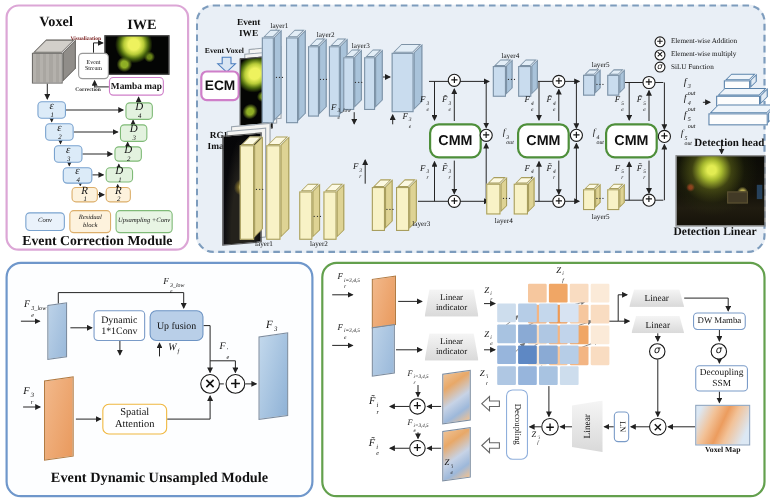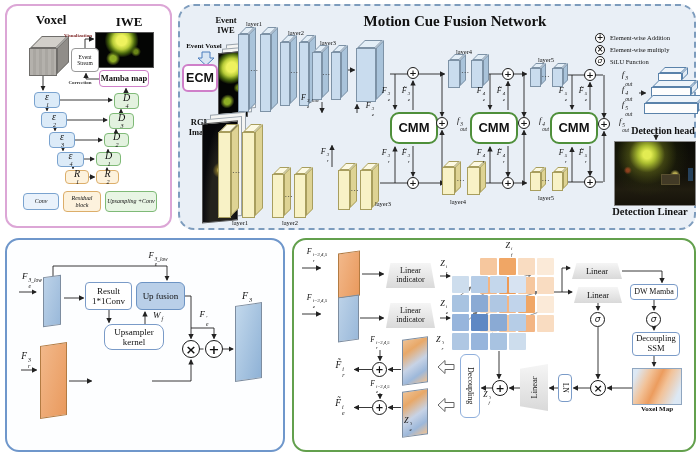--- a/index.html
+++ b/index.html
@@ -114,20 +114,21 @@
         </span></div>
     <div class="box" style="left:16px;top:187px;width:36px;height:17px;background:#eaf2fb;border-color:#7aa3cf;font-size:6px;font-style:italic">
       <span>Conv</span>
     </div>
     <div class="box" style="left:56px;top:185px;width:38px;height:21px;background:#fdf2dd;border-color:#dcae6a;font-size:6px;font-style:italic;padding:1px">
       <span>Residual block</span>
     </div>
     <div class="box" style="left:98px;top:185px;width:52px;height:21px;background:#e8f5e4;border-color:#7fba77;font-size:6px;font-style:italic;padding:1px">
       <span>Upsampling +Conv</span>
     </div>
+    <div class="lb bold" style="left:0;width:163px;top:206px;font-size:12.5px">Event Correction Module</div>
   </div>
 
   <div class="panel" style="left:178px;top:4px;width:518px;height:226px;border:2px dashed #7d9cbd;border-radius:16px;background:#e9eff6">
     <svg class="ov" viewBox="0 0 514 222">
       <defs>
           <marker id="m2" markerWidth="6" markerHeight="6" refX="5" refY="3" orient="auto">
             <path d="M0,0L6,3L0,6Z" fill="#222"></path>
           </marker>
         </defs>
       <polygon points="22,46 30,46 30,52 34,52 26,59.5 18,52 22,52" fill="#d9e6f3" stroke="#4a7dbd" stroke-width="1"></polygon>
@@ -160,21 +161,20 @@
           <path d="M344 177 V124.5" marker-end="url(#m2)"></path>
           <path d="M424 176 V125.5" marker-end="url(#m2)"></path>
         <path d="M142 96 V106.5" marker-end="url(#m2)"></path>
         <path d="M177 107 V98.5" marker-end="url(#m2)"></path>
         <path d="M152 161 V139.5" marker-end="url(#m2)"></path>
         <path d="M459 87 H465.5" marker-end="url(#m2)"></path>
         <path d="M476 121 V133.5" marker-end="url(#m2)"></path>
       </g>
     </svg>
 
-    <div class="lb bold" style="left:150px;top:7px;width:250px;font-size:15px">Motion Cue Fusion Network</div>
 
     <div class="lb bold" style="left:0;top:37px;width:48px;font-size:7px">Event Voxel</div>
     <div class="box bold sans" style="left:2px;top:58px;width:36px;height:28px;border:2px solid #cf7fc9;border-radius:6px;font-size:12.5px">
       <span>ECM</span>
     </div>
 
     <div class="lb bold" style="left:24px;top:10px;width:44px;font-size:8.5px">
       <span>Event</span><br>
       <span>IWE</span>
     </div>
@@ -400,49 +400,50 @@
     <div class="math" style="left:4px;top:32px;width:42px;font-size:9px">F<span class="ss">
           <span>3_low</span>
           <span>e</span>
         </span></div>
     <div class="plane" style="left:36px;top:36px;width:18px;height:50px;background:linear-gradient(105deg,#bcd2e8,#9ab9da)"></div>
     <div class="math" style="left:130px;top:11px;width:42px;font-size:8.5px">F<span class="ss">
           <span>3_low</span>
           <span>e</span>
         </span></div>
     <div class="box" style="left:78px;top:42px;width:47px;height:28px;font-size:9px">
-      <span>Result</span>
+      <span>Dynamic</span>
       <span>1*1Conv</span>
     </div>
     <div class="box" style="left:129px;top:42px;width:49px;height:28px;background:#b9cfe8;border-color:#6d94c4;border-radius:6px;font-size:9px">
       <span>Up fusion</span>
     </div>
     <div class="math" style="left:142px;top:71px;width:18px;font-size:9px">W<span class="ss">
           <span>f</span>
         </span></div>
-    <div class="box" style="left:97px;top:84px;width:60px;height:26px;border-radius:8px;font-size:9px">
-      <span>Upsampler</span>
-      <span>kernel</span>
-    </div>
     <div class="math" style="left:188px;top:70px;width:18px;font-size:9px">F<span class="ss">
           <span>′</span>
           <span>e</span>
         </span></div>
     <div class="opc" style="left:175px;top:100px;width:18px;height:18px;font-size:13px">×</div>
     <div class="opc" style="left:198px;top:100px;width:18px;height:18px;font-size:13px">+</div>
     <div class="math" style="left:8px;top:112px;width:22px;font-size:9.5px">F<span class="ss">
           <span>3</span>
           <span>r</span>
         </span></div>
     <div class="plane" style="left:33px;top:104px;width:27px;height:73px;background:linear-gradient(105deg,#f2b88a,#e99a5e);border-color:#b37b42"></div>
+    <div class="box" style="left:86px;top:127px;width:59px;height:28px;border:1.6px solid #f0b840;border-radius:6px;font-size:9.5px">
+      <span>Spatial</span>
+      <span>Attention</span>
+    </div>
     <div class="math" style="left:228px;top:51px;width:24px;font-size:10px">F<span class="ss">
           <span>3</span>
           <span>e</span>
         </span></div>
     <div class="plane" style="left:228px;top:64px;width:27px;height:76px;background:linear-gradient(105deg,#c2d8ec,#8fb2d6)"></div>
+    <div class="lb bold" style="left:0;width:276px;top:187px;font-size:13px">Event Dynamic Unsampled Module</div>
   </div>
 
   <div class="panel" style="left:292px;top:238px;width:404px;height:214px;border:2px solid #63a04d;border-radius:14px;background:#fff">
     <svg class="ov" viewBox="0 0 400 210">
       <defs>
         <marker id="m4" markerWidth="6" markerHeight="6" refX="5" refY="3" orient="auto">
             <path d="M0,0L6,3L0,6Z" fill="#222"></path>
           </marker>
         <marker id="m4g" markerWidth="6" markerHeight="6" refX="5" refY="3" orient="auto">
             <path d="M0,0L6,3L0,6Z" fill="#777"></path>

